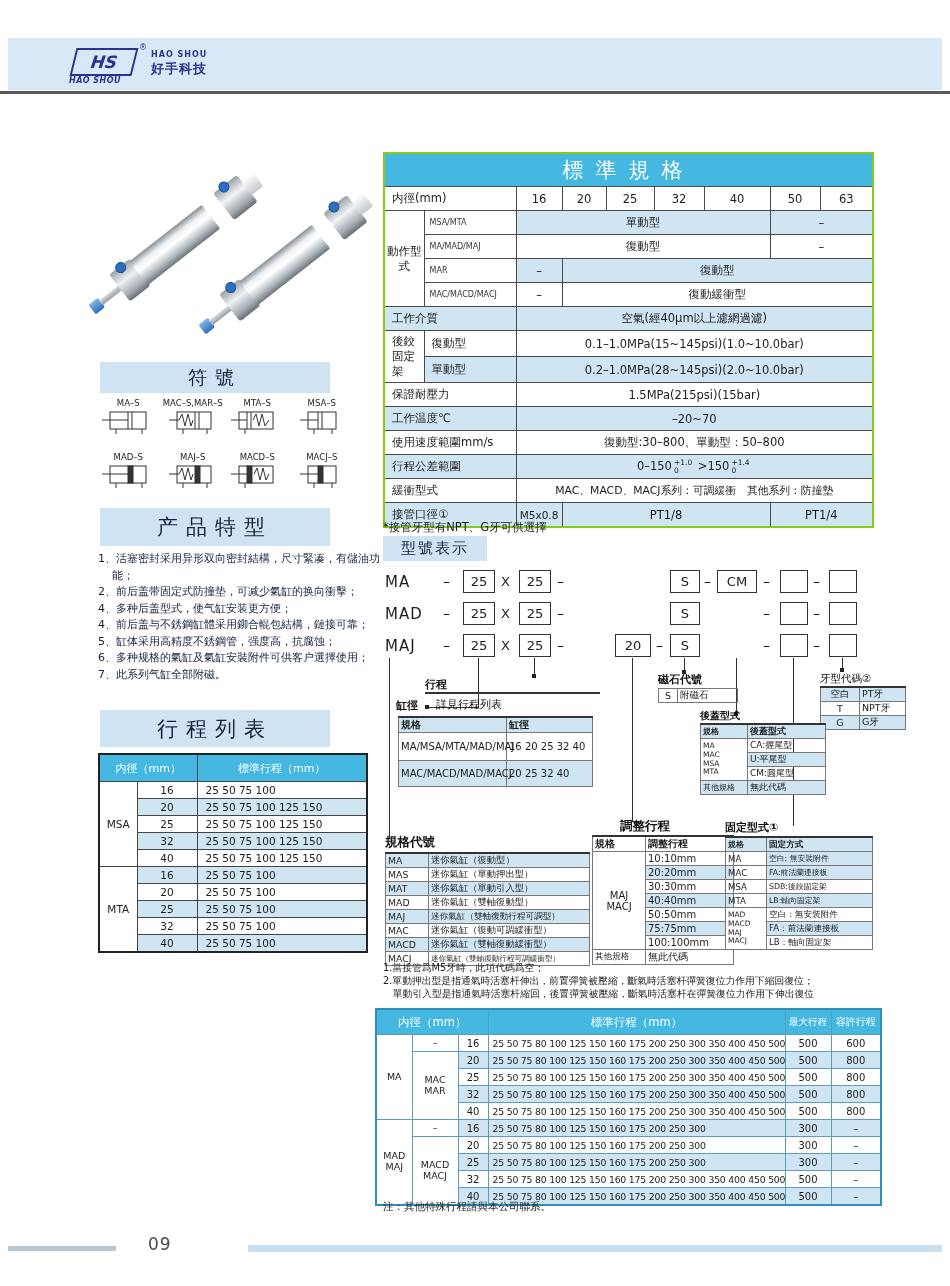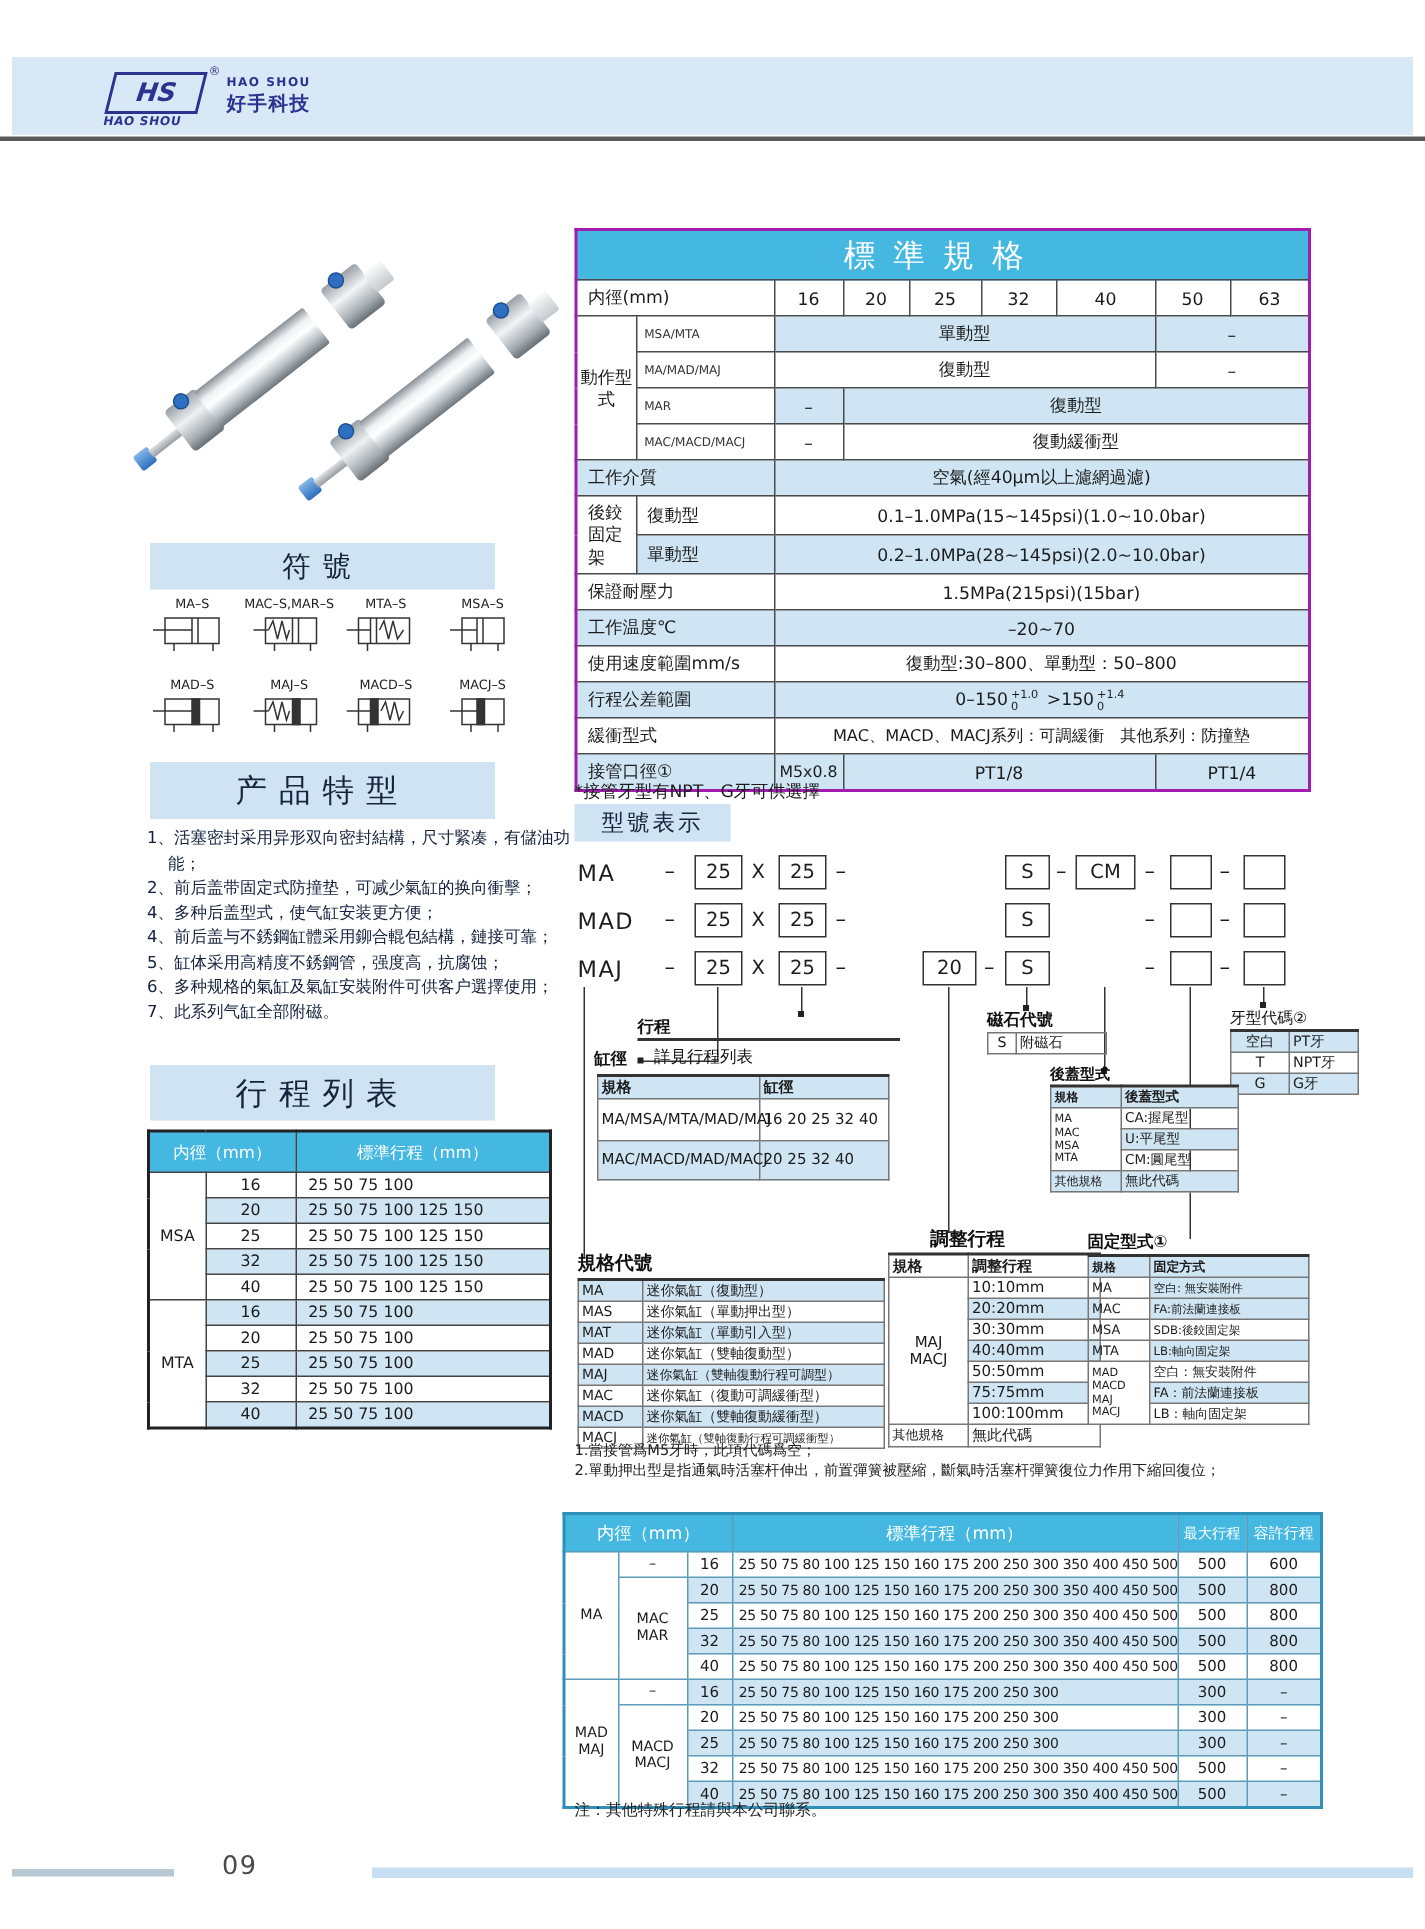--- a/index.html
+++ b/index.html
@@ -59,21 +59,21 @@
   .white{background:#ffffff;}
 
   
   .slist{left:98px;top:753px;width:268px;font-size:10.5px;table-layout:fixed;}
   .slist td{border:1px solid #444;text-align:center;height:16px;padding:0 2px;}
   .slist{border:2px solid #222;}
   .slist .hd td{background:#45b8e2;color:#fff;height:26px;font-size:11px;}
   .slist .strokes{text-align:left;padding-left:8px;}
 
   
-  .spec{left:383px;top:152px;width:489px;font-size:11.5px;table-layout:fixed;border:2px solid #a21caf;}
+  .spec{left:383px;top:152px;width:489px;font-size:11.5px;table-layout:fixed;border:2px solid #84cc16;}
   .spec td{border:1px solid #4a4a4a;text-align:center;padding:3px 2px;height:17px;}
   .spec .title-row td{background:#45b8e2;color:#fff;font-size:21px;letter-spacing:12px;height:28px;padding:2px;}
   .spec .lab{text-align:left;padding-left:7px;}
   .spec .sub{text-align:left;padding-left:5px;font-size:8px;color:#333;}
   .stack{display:inline-flex;flex-direction:column;font-size:7.5px;line-height:1.05;vertical-align:middle;text-align:left;margin:0 2px;}
   .spec-note{left:383px;top:520px;font-size:11.5px;color:#1c1c1c;}
 
   
   .model-title{left:383px;top:536px;width:104px;height:25px;background:#cfe3f3;font-size:15px;color:#17233d;
                display:flex;align-items:center;justify-content:center;letter-spacing:2px;}
@@ -657,20 +657,21 @@
       </tr>
   <tr>
         <td>LB：軸向固定架</td>
       </tr>
 </tbody>
   </table>
 
 <div class="abs notes">
   <div>1.當接管爲M5牙時，此項代碼爲空；</div>
   <div>2.單動押出型是指通氣時活塞杆伸出，前置彈簧被壓縮，斷氣時活塞杆彈簧復位力作用下縮回復位；</div>
+  <div>　單動引入型是指通氣時活塞杆縮回，後置彈簧被壓縮，斷氣時活塞杆在彈簧復位力作用下伸出復位</div>
 </div>
 
 <table class="abs btable">
   <colgroup>
       <col style="width:36px">
       <col style="width:46px">
       <col style="width:30px">
       <col style="width:297px">
       <col style="width:46px">
       <col style="width:50px">

